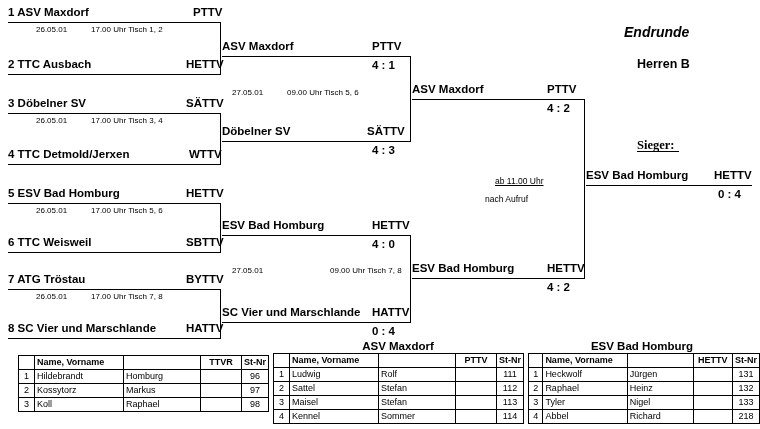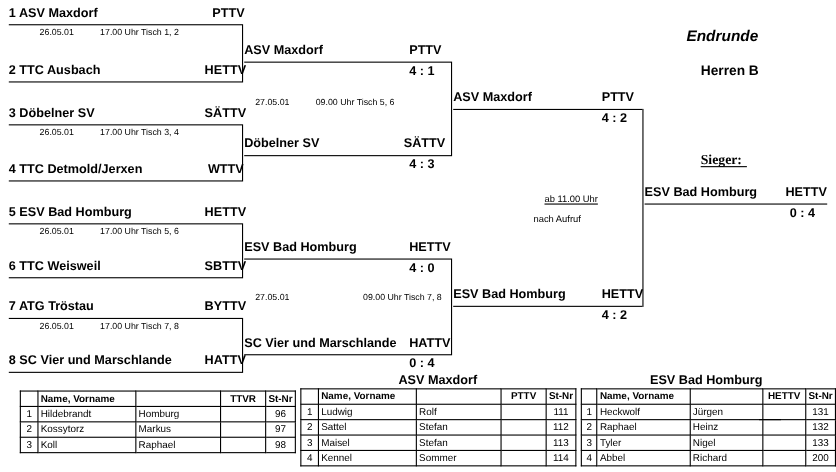--- a/index.html
+++ b/index.html
@@ -362,18 +362,18 @@
       <td class="c-name">Tyler</td>
       <td class="c-vorname">Nigel</td>
       <td class="c-assoc"></td>
       <td class="c-nr">133</td>
     </tr>
     <tr>
       <td class="c-idx">4</td>
       <td class="c-name">Abbel</td>
       <td class="c-vorname">Richard</td>
       <td class="c-assoc"></td>
-      <td class="c-nr">200</td>
+      <td class="c-nr">218</td>
     </tr>
   </tbody>
     </table>
   <div class="strike" style="left:162px; top:41px; width:20px;"></div>
 </div>
 
 </body></html>

